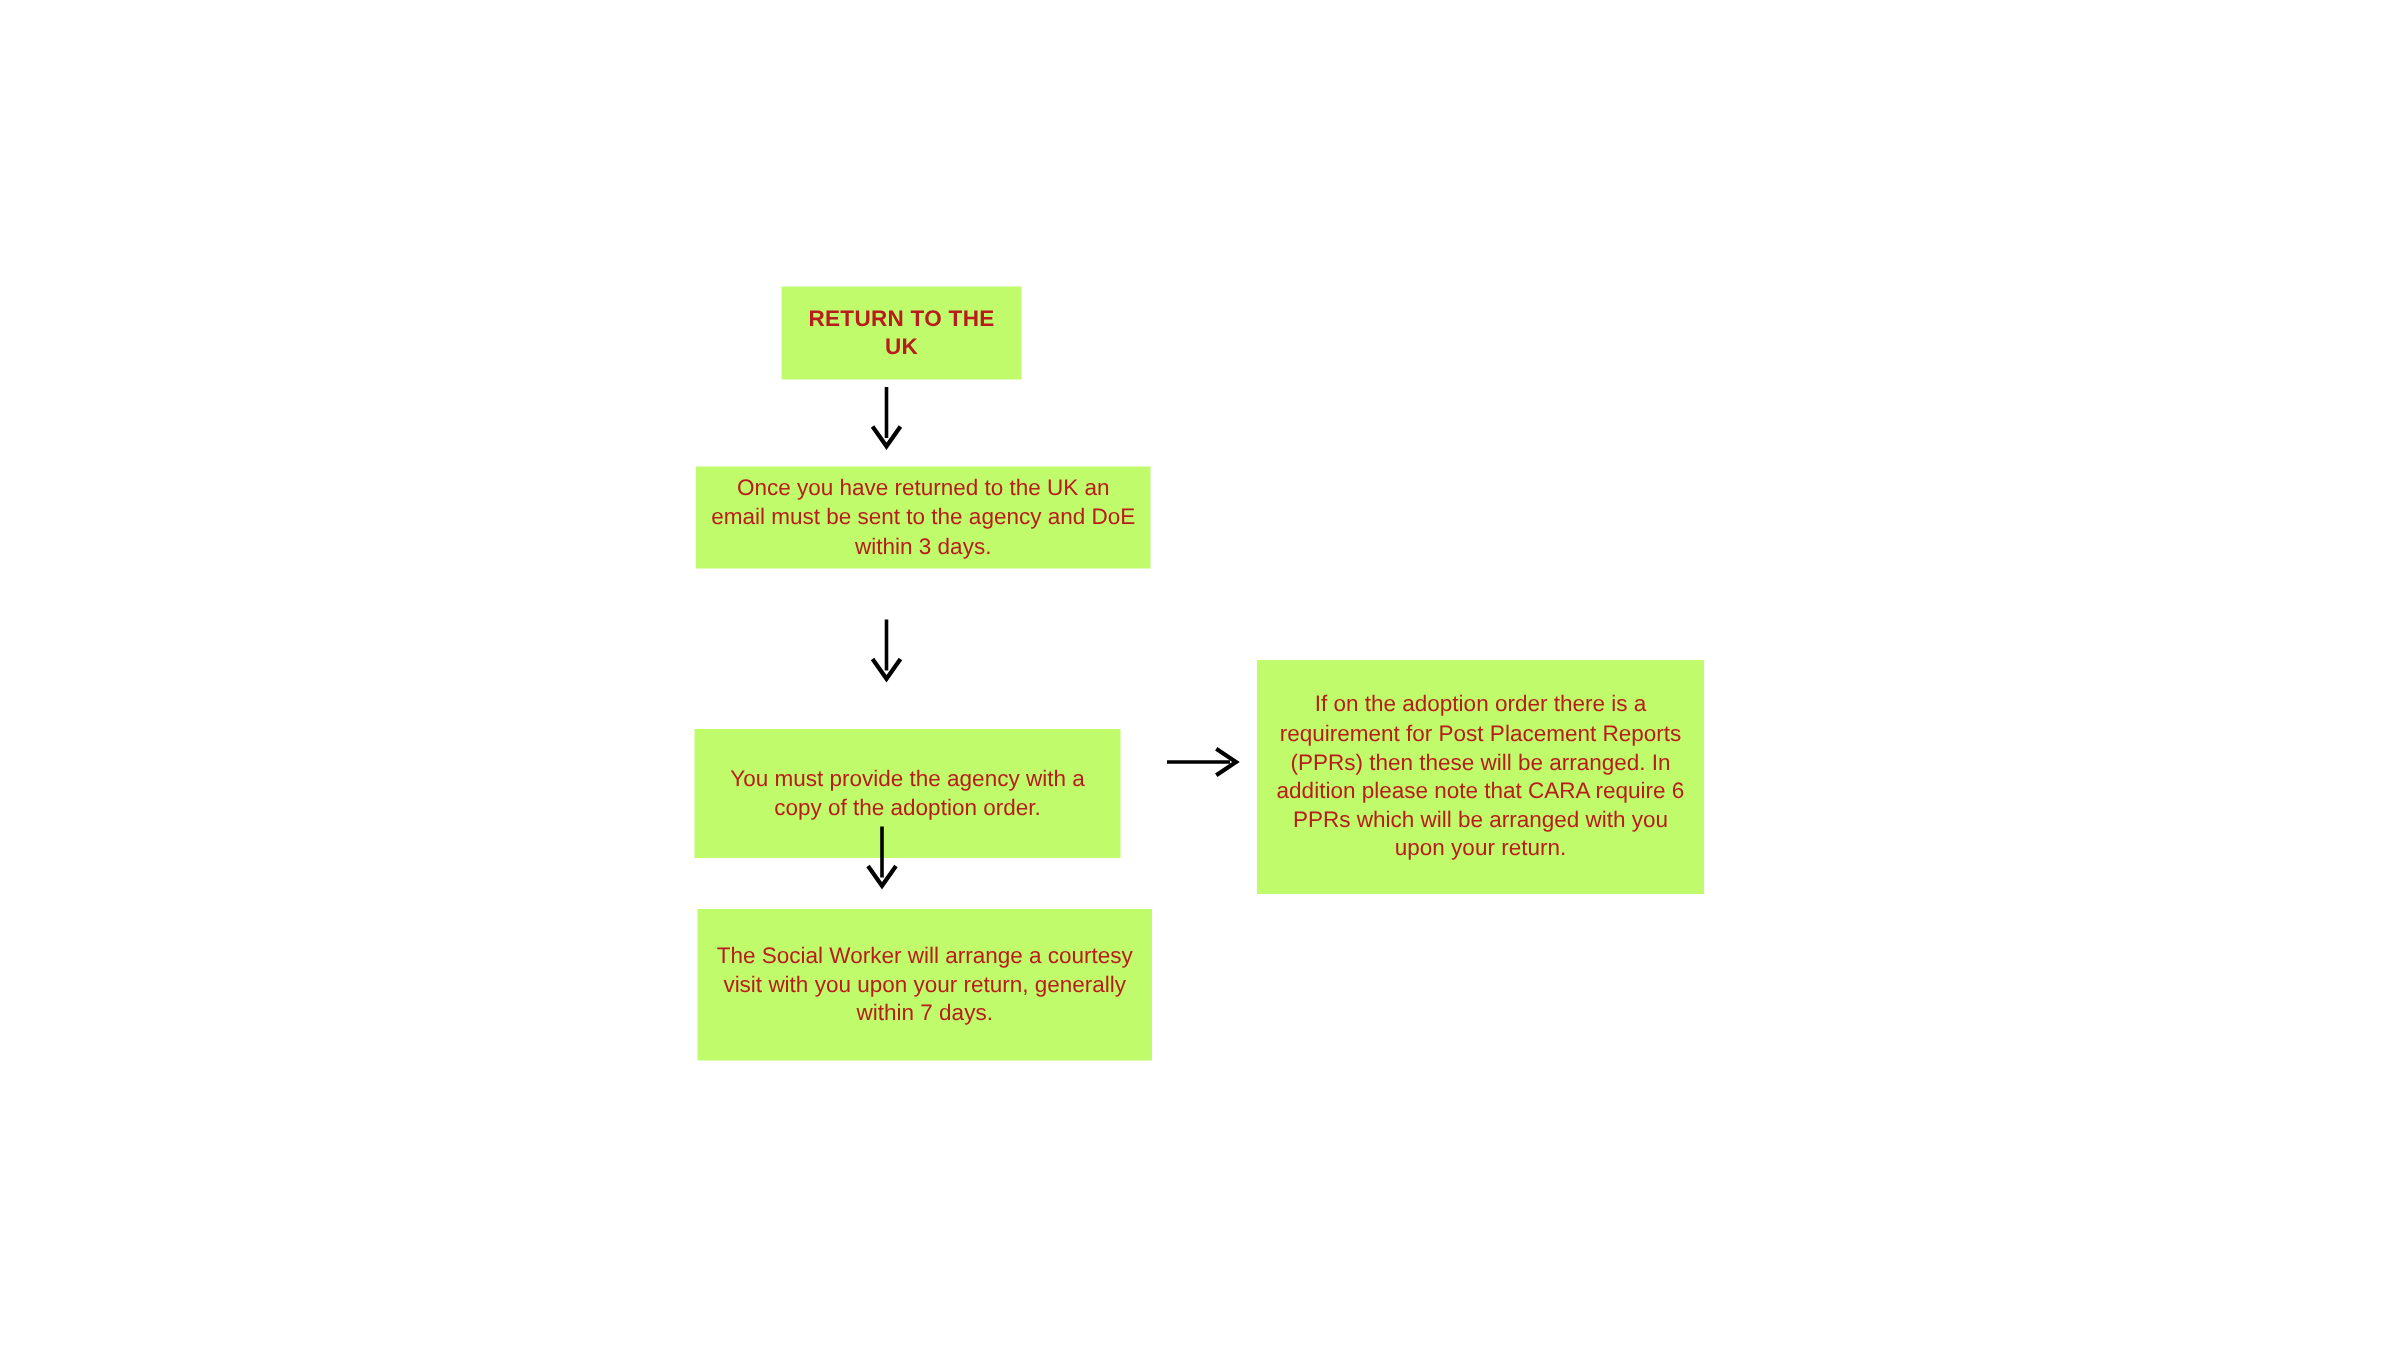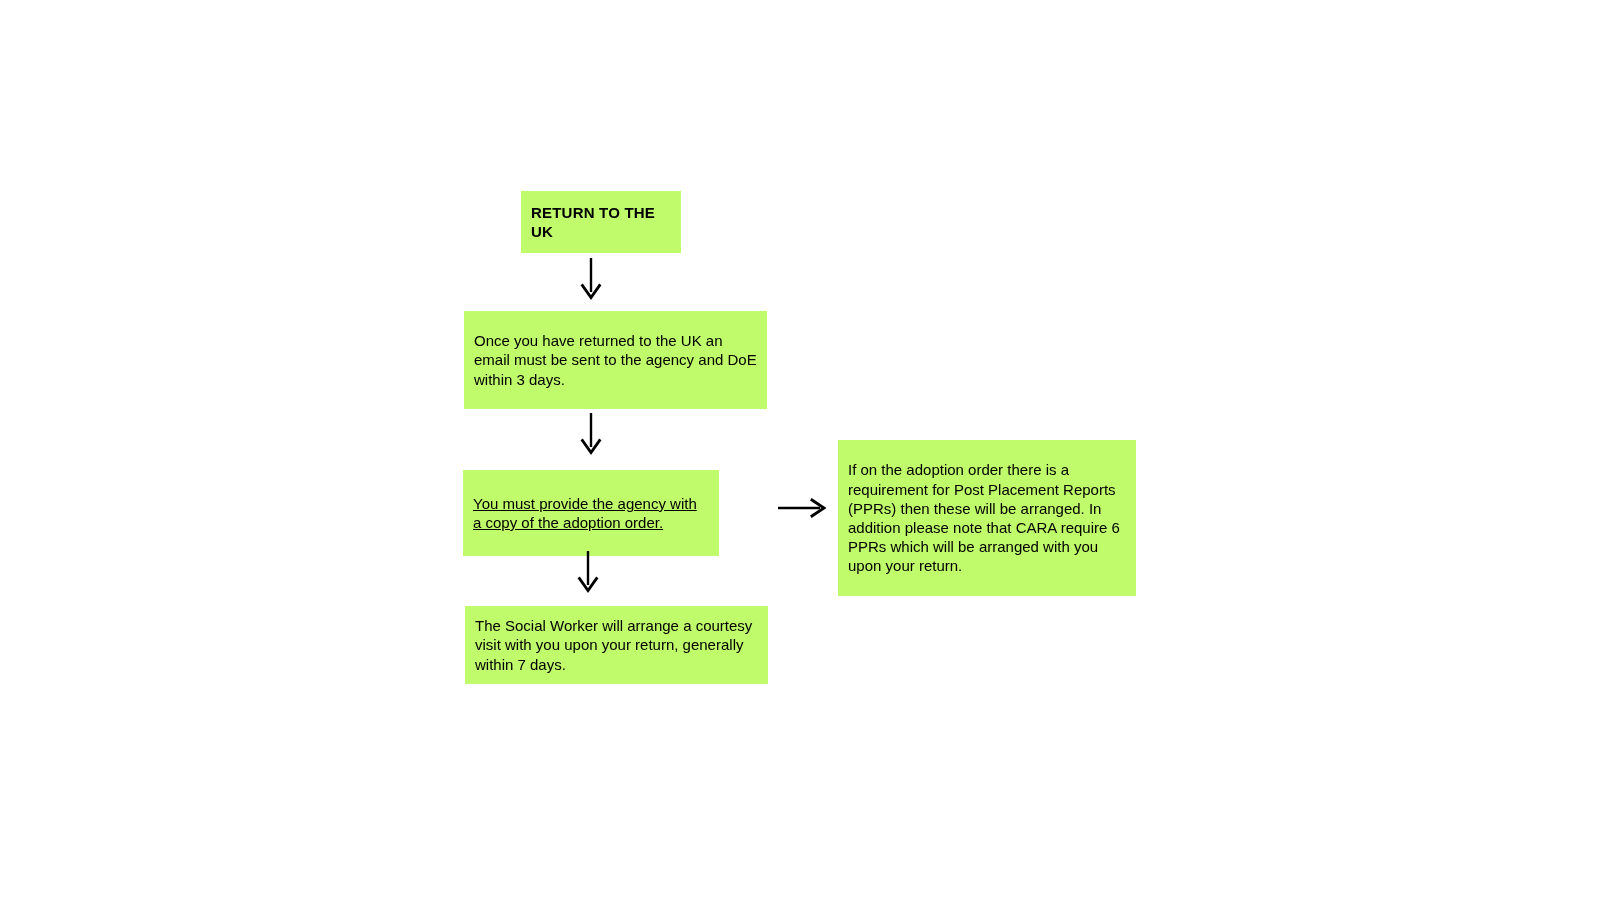--- a/index.html
+++ b/index.html
@@ -23,21 +23,22 @@
   }
 
   
   .node {
     position: absolute;
     box-sizing: border-box;
     background: #bffb6a;
     display: flex;
     align-items: center;
     justify-content: center;
-    color: #000000;
+    text-align: center;
+    color: #b91c1c;
     line-height: 1.28;
   }
   .node .node-text {
     display: block;
     width: 100%;
     padding: 0 10px;
     box-sizing: border-box;
   }
 
   
@@ -48,38 +49,37 @@
     height: 62px;
     font-size: 15px;
     font-weight: bold;
     letter-spacing: .2px;
   }
 
   .node-email {
     left: 464px;
     top: 311px;
     width: 303px;
-    height: 98px;
+    height: 68px;
     font-size: 15px;
   }
 
   .node-copy {
     left: 463px;
-    top: 470px;
-    width: 256px;
+    top: 486px;
+    width: 284px;
     height: 86px;
     font-size: 15px;
-    text-decoration: underline;
   }
 
   .node-visit {
     left: 465px;
     top: 606px;
     width: 303px;
-    height: 78px;
+    height: 101px;
     font-size: 15px;
   }
 
   .node-ppr {
     left: 838px;
     top: 440px;
     width: 298px;
     height: 156px;
     font-size: 15px;
   }

